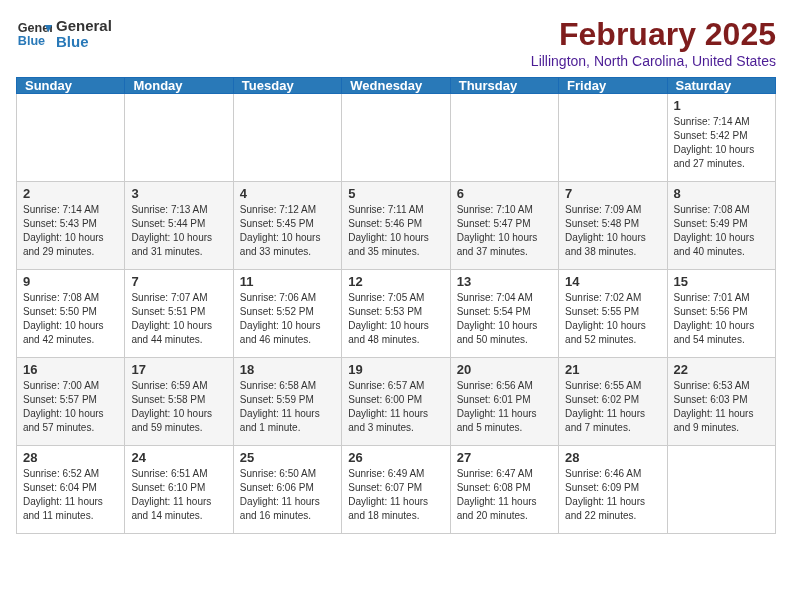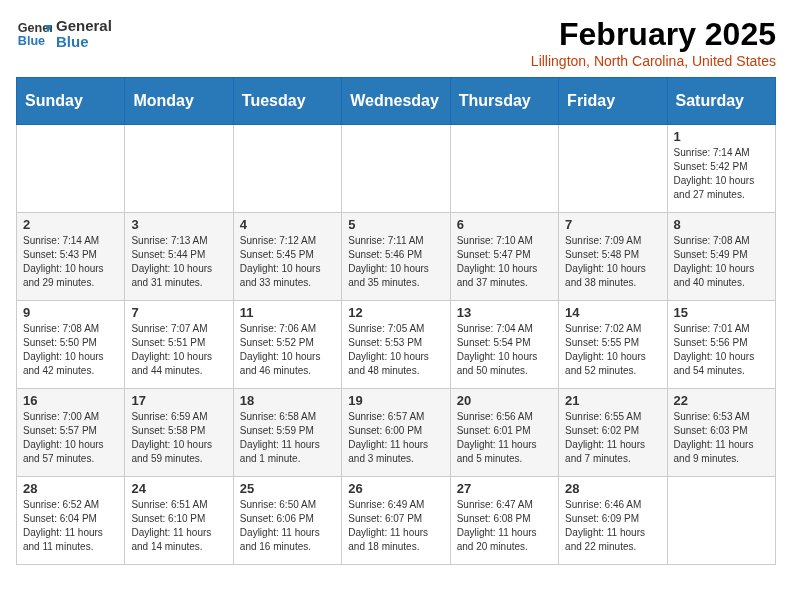--- a/index.html
+++ b/index.html
@@ -24,37 +24,37 @@
       width: 36px;
       height: 36px;
       margin-right: 4px;
     }
     .title-area {
       text-align: right;
     }
     .month-title {
       font-size: 32px;
       font-weight: bold;
-      color: #000000;
+      color: #7f1d1d;
     }
     .location-title {
       font-size: 14px;
-      color: #c2410c;
+      color: #4c1d95;
     }
     .calendar {
       width: 100%;
       border-collapse: collapse;
       border: 1px solid #ccc;
     }
     .calendar th {
       background-color: #2979b8;
       color: white;
       text-align: left;
-      padding: 14px 8px;
-      font-size: 16px;
+      padding: 0 8px;
+      font-size: 13px;
       border: 1px solid #1a6bb5;
     }
     .calendar td {
       width: calc(100% / 7);
       vertical-align: top;
       padding: 4px 6px;
       border: 1px solid #ccc;
       font-size: 10.5px;
       color: #333;
       min-height: 80px;

